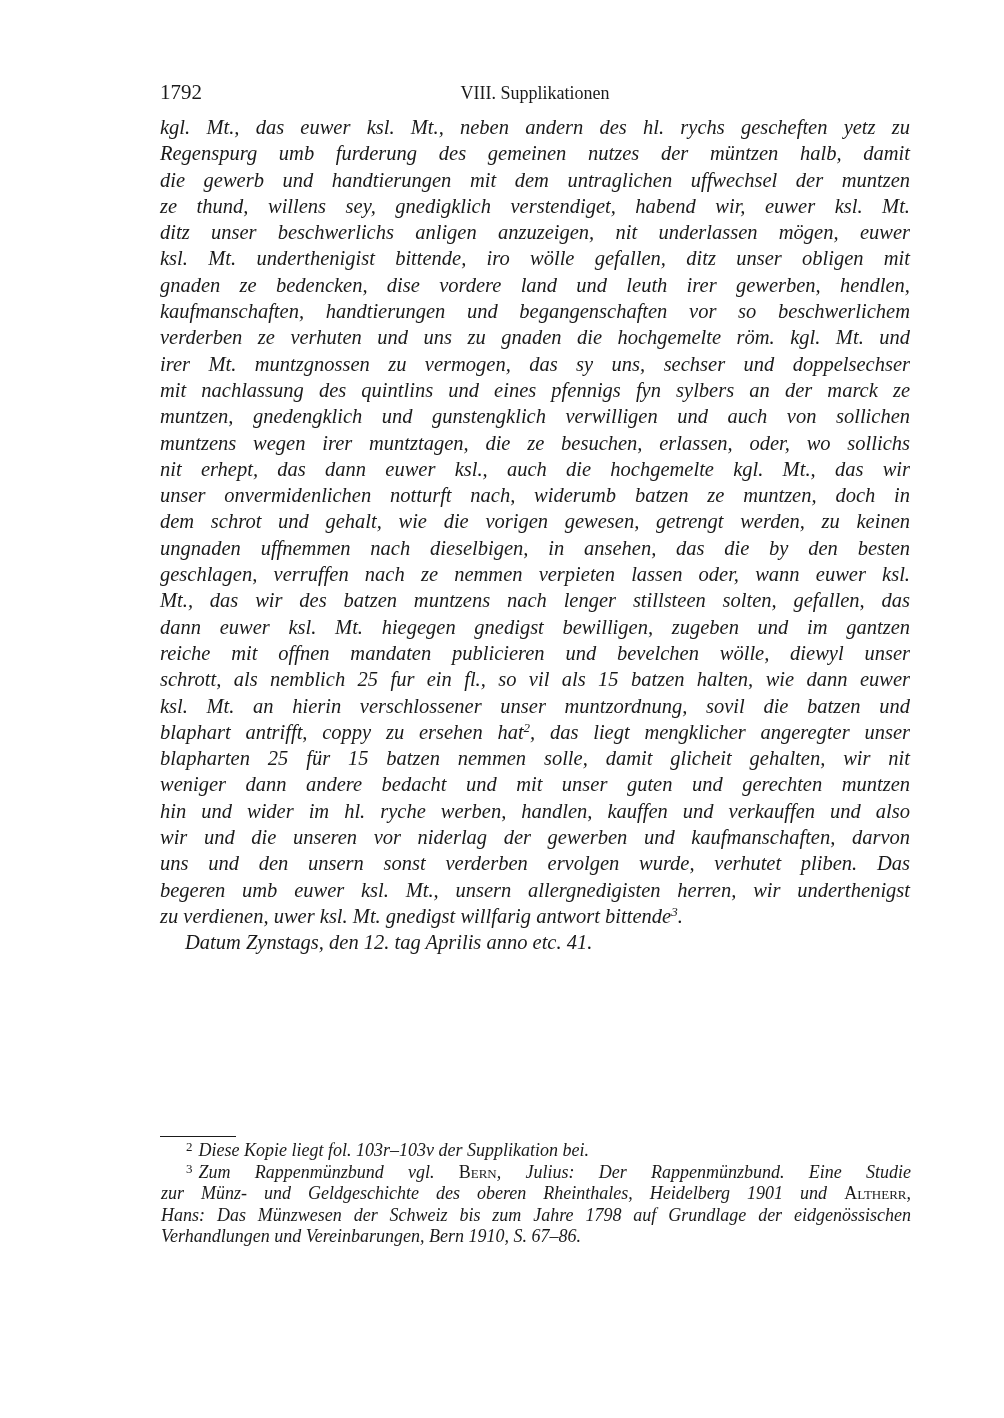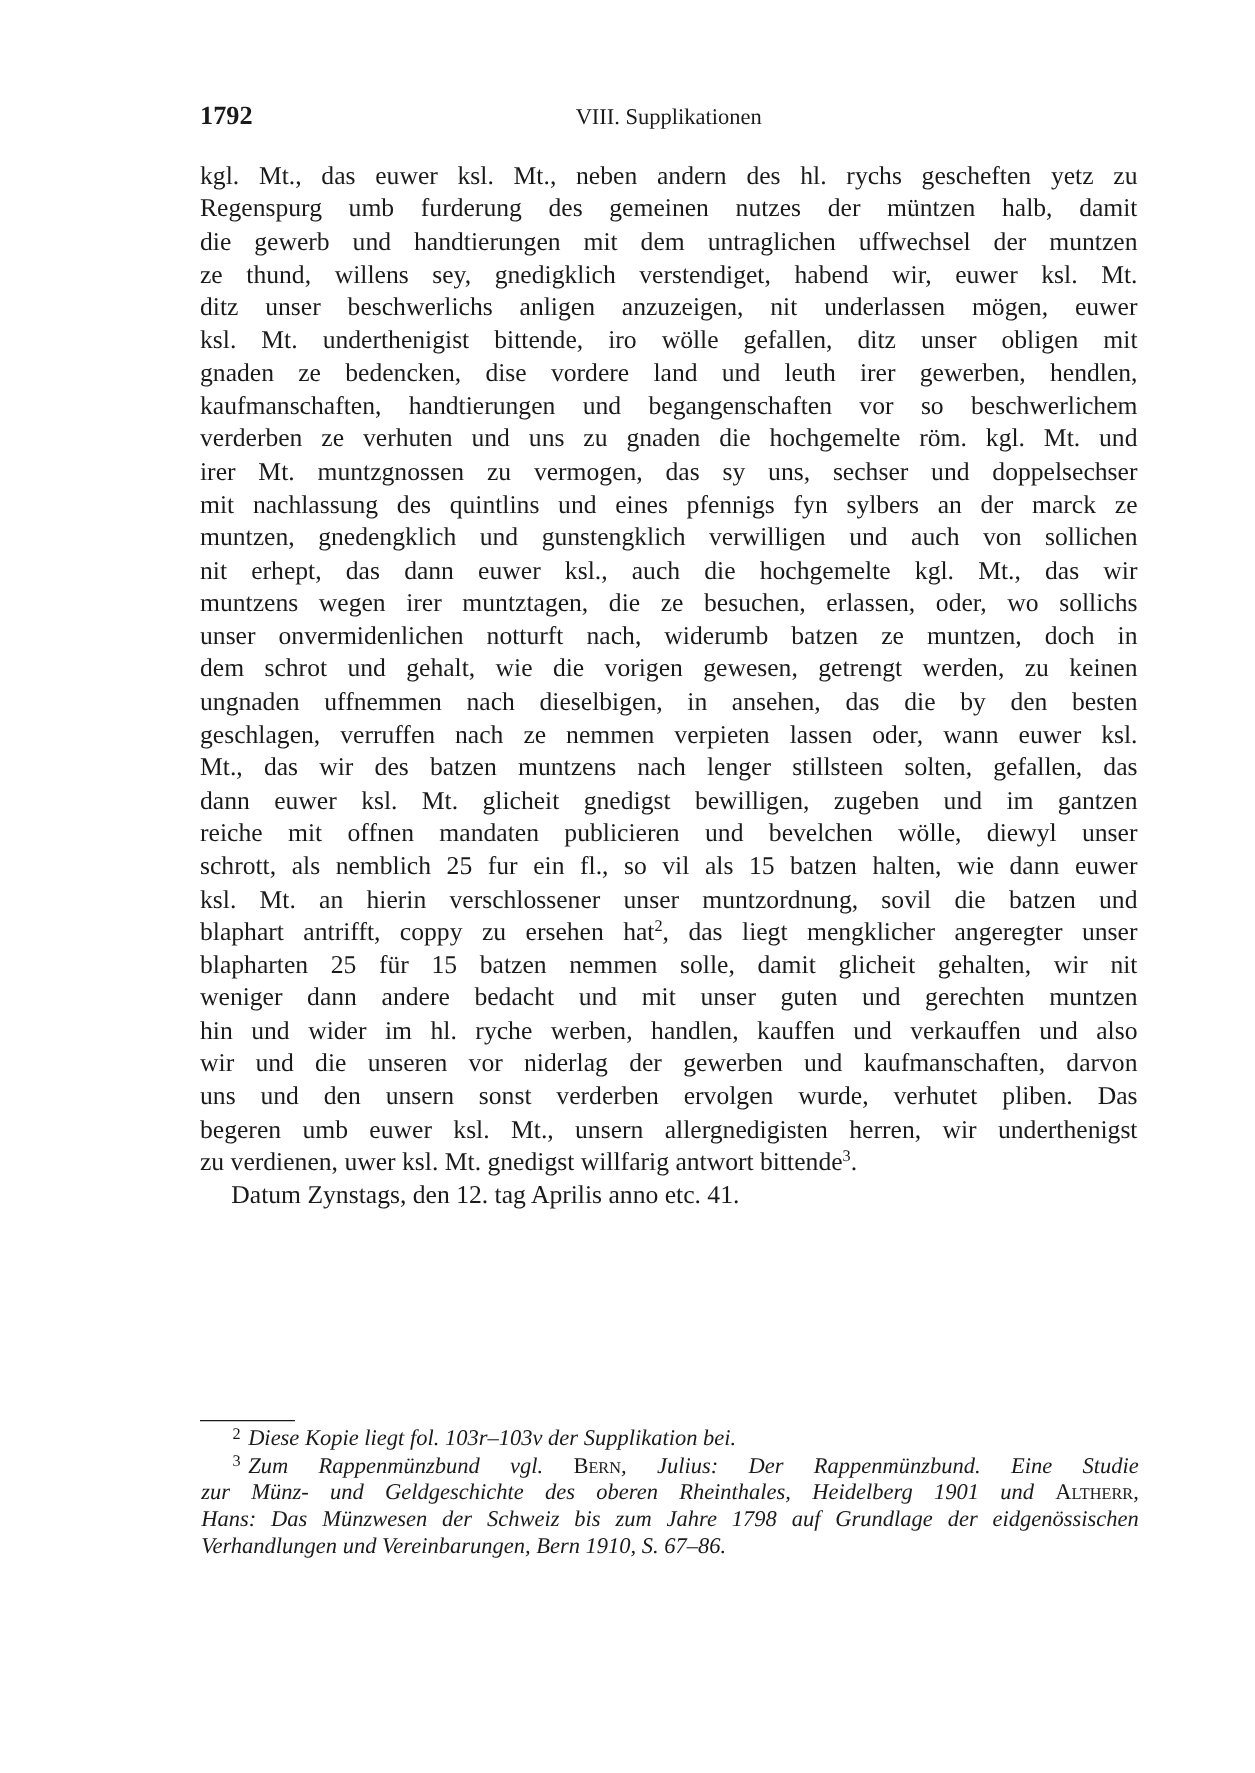--- a/index.html
+++ b/index.html
@@ -1,20 +1,20 @@
 <!DOCTYPE html>
 <html><head>
 <meta charset="utf-8">
 <style>
   html, body { margin: 0; padding: 0; background: #ffffff; }
   body { width: 1004px; height: 1418px; position: relative; overflow: hidden; color: #1a1a1a;
          font-family: "Liberation Serif", "DejaVu Serif", serif; }
-  .page-number { position: absolute; left: 160px; top: 78px; font-size: 21px; line-height: 28px; font-weight: bold; }
+  .page-number { position: absolute; left: 160px; top: 78px; font-size: 21px; line-height: 28px; }
   .running-head { position: absolute; left: 0; width: 1070px; top: 80px; text-align: center; font-size: 18px; line-height: 26px; }
-  .body-text { position: absolute; left: 160px; top: 128px; width: 750px; }
+  .body-text { position: absolute; left: 160px; top: 114px; width: 750px; font-style: italic; }
   .line { display: block; font-size: 20.5px; line-height: 26.3px; height: 26.3px; white-space: nowrap;
           text-align: justify; text-align-last: justify; }
   .line.last { text-align-last: left; }
   .line.indent { padding-left: 25px; text-align-last: left; }
   sup { font-size: 13px; line-height: 0; vertical-align: 7px; }
   .fn-rule { position: absolute; left: 160px; top: 1136px; width: 76px; height: 1px; background: #1a1a1a; }
   .footnotes { position: absolute; left: 161px; top: 1140px; width: 750px; font-style: italic; }
   .fn-line { display: block; font-size: 18px; line-height: 21.5px; height: 21.5px; white-space: nowrap;
              text-align: justify; text-align-last: justify; }
   .fn-line.last { text-align-last: left; }
@@ -35,28 +35,28 @@
       <span class="line">die gewerb und handtierungen mit dem untraglichen uffwechsel der muntzen</span>
       <span class="line">ze thund, willens sey, gnedigklich verstendiget, habend wir, euwer ksl. Mt.</span>
       <span class="line">ditz unser beschwerlichs anligen anzuzeigen, nit underlassen mögen, euwer</span>
       <span class="line">ksl. Mt. underthenigist bittende, iro wölle gefallen, ditz unser obligen mit</span>
       <span class="line">gnaden ze bedencken, dise vordere land und leuth irer gewerben, hendlen,</span>
       <span class="line">kaufmanschaften, handtierungen und begangenschaften vor so beschwerlichem</span>
       <span class="line">verderben ze verhuten und uns zu gnaden die hochgemelte röm. kgl. Mt. und</span>
       <span class="line">irer Mt. muntzgnossen zu vermogen, das sy uns, sechser und doppelsechser</span>
       <span class="line">mit nachlassung des quintlins und eines pfennigs fyn sylbers an der marck ze</span>
       <span class="line">muntzen, gnedengklich und gunstengklich verwilligen und auch von sollichen</span>
+      <span class="line">muntzens wegen irer muntztagen, die ze besuchen, erlassen, oder, wo sollichs</span>
       <span class="line">nit erhept, das dann euwer ksl., auch die hochgemelte kgl. Mt., das wir</span>
-      <span class="line">muntzens wegen irer muntztagen, die ze besuchen, erlassen, oder, wo sollichs</span>
       <span class="line">unser onvermidenlichen notturft nach, widerumb batzen ze muntzen, doch in</span>
       <span class="line">dem schrot und gehalt, wie die vorigen gewesen, getrengt werden, zu keinen</span>
       <span class="line">ungnaden uffnemmen nach dieselbigen, in ansehen, das die by den besten</span>
       <span class="line">geschlagen, verruffen nach ze nemmen verpieten lassen oder, wann euwer ksl.</span>
       <span class="line">Mt., das wir des batzen muntzens nach lenger stillsteen solten, gefallen, das</span>
-      <span class="line">dann euwer ksl. Mt. glicheit gnedigst bewilligen, zugeben und im gantzen</span>
+      <span class="line">dann euwer ksl. Mt. hiegegen gnedigst bewilligen, zugeben und im gantzen</span>
       <span class="line">reiche mit offnen mandaten publicieren und bevelchen wölle, diewyl unser</span>
       <span class="line">schrott, als nemblich 25 fur ein fl., so vil als 15 batzen halten, wie dann euwer</span>
       <span class="line">ksl. Mt. an hierin verschlossener unser muntzordnung, sovil die batzen und</span>
     </div>
   <span class="line"><span>blaphart antrifft, coppy zu ersehen hat</span><sup>2</sup><span>, das liegt mengklicher angeregter unser</span></span>
   <div id="lines-b">
       <span class="line">blapharten 25 für 15 batzen nemmen solle, damit glicheit gehalten, wir nit</span>
       <span class="line">weniger dann andere bedacht und mit unser guten und gerechten muntzen</span>
       <span class="line">hin und wider im hl. ryche werben, handlen, kauffen und verkauffen und also</span>
       <span class="line">wir und die unseren vor niderlag der gewerben und kaufmanschaften, darvon</span>

